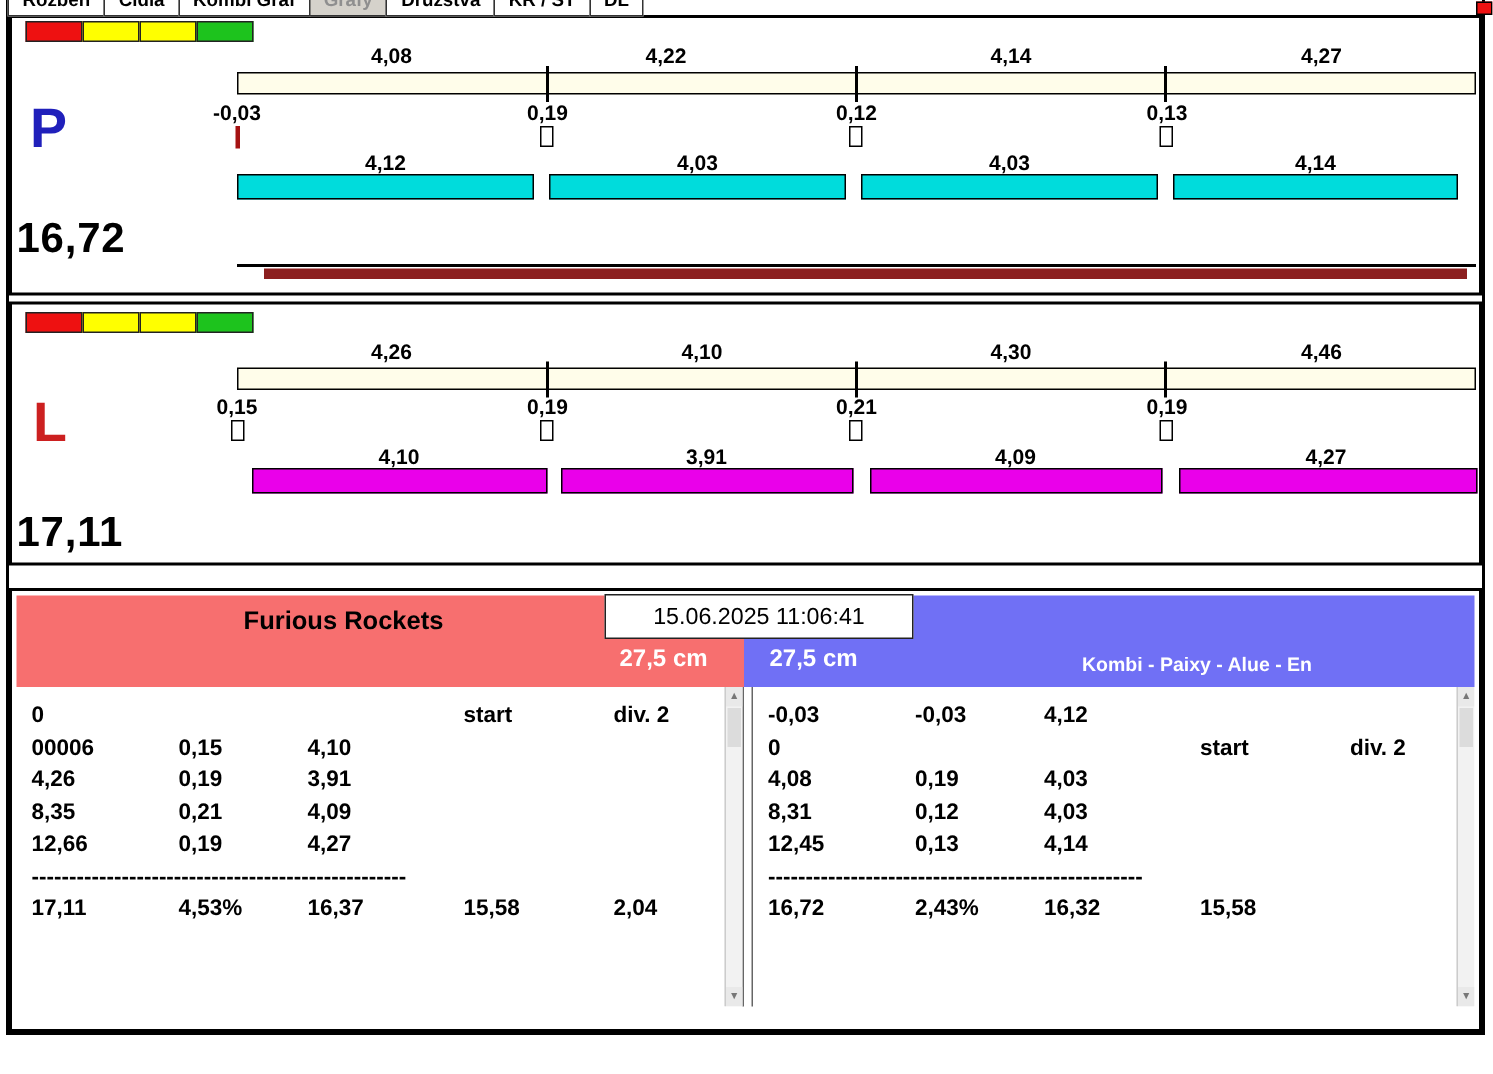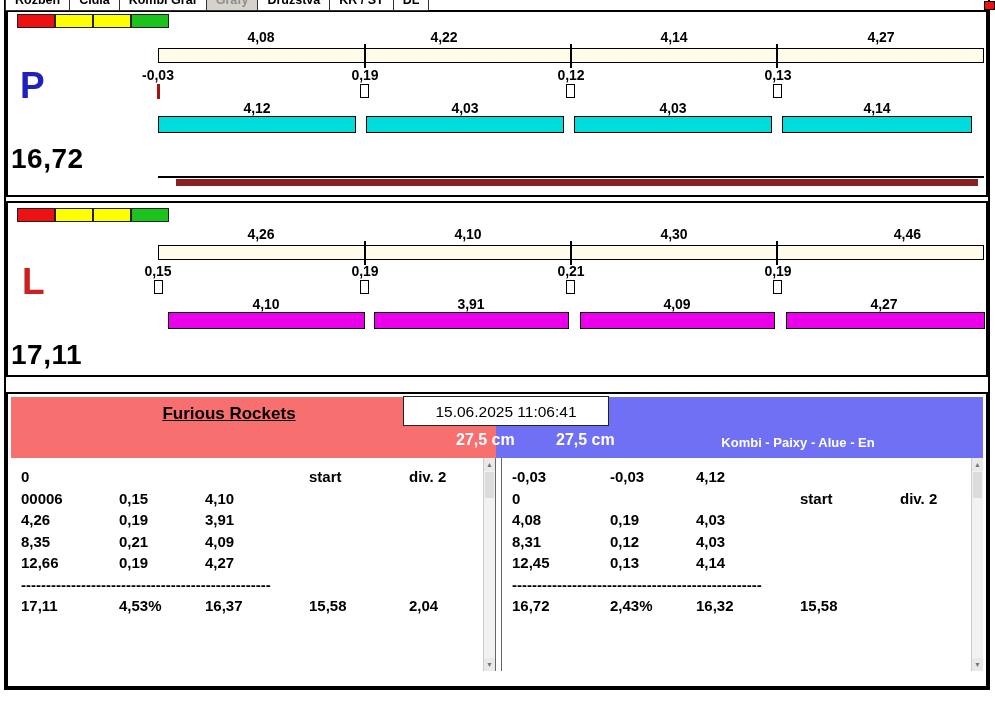--- a/index.html
+++ b/index.html
@@ -34,26 +34,26 @@
   .total{position:absolute;font-size:28px;font-weight:bold;color:#000;letter-spacing:0.5px;}
   .finish-line{position:absolute;left:150px;width:826px;height:2px;background:#000;}
   .finish-bar{position:absolute;left:168px;width:802px;height:7px;}
 
   
   .results{position:absolute;left:6px;top:392px;width:982px;height:296px;border:2px solid #000;background:#fff;}
   .team-header{position:absolute;top:3px;height:61px;}
   .team-header.left{left:3px;width:485px;}
   .team-header.right{left:488px;width:487px;}
   .team-title{position:absolute;top:10px;font-size:17px;font-weight:bold;color:#000;text-align:center;z-index:2;}
-  .team-title.lt{left:3px;width:436px;text-decoration:underline;}
+  .team-title.lt{left:3px;width:436px;}
   .team-title.rt{left:600px;width:375px;}
   .team-members{position:absolute;font-size:13px;font-weight:bold;color:#fff;text-align:center;z-index:2;}
   .team-members.lt{left:10px;top:40px;width:380px;}
   .team-members.rt{left:620px;top:41px;width:340px;}
-  .height-label{position:absolute;top:37px;font-size:16px;font-weight:bold;color:#fff;z-index:2;margin-left:43px;}
+  .height-label{position:absolute;top:37px;font-size:16px;font-weight:bold;color:#fff;z-index:2;}
   .height-label.lt{left:405px;}
   .height-label.rt{left:505px;}
   .timestamp{position:absolute;left:395px;top:2px;width:206px;height:30px;background:#fff;border:1px solid #222;
     line-height:29px;text-align:center;font-size:15.5px;color:#000;z-index:3;}
   .textarea{position:absolute;top:64px;height:213px;background:#fff;overflow:hidden;}
   .textarea.la{left:3px;width:485px;border-right:1px solid #666;}
   .textarea.ra{left:493px;width:482px;border-left:1px solid #666;}
   .rows{position:absolute;left:0;top:0;right:12px;padding:8px 0 0 10px;}
   .result-row{display:grid;grid-template-columns:98px 86px 104px 100px auto;
     height:21.5px;line-height:21.5px;font-size:15px;font-weight:bold;color:#000;white-space:nowrap;}
@@ -131,21 +131,21 @@
   <div class="status-row" style="left:9px;top:5px;">
     <div class="status-box" style="background: rgb(238, 17, 17);"></div>
     <div class="status-box" style="background: rgb(255, 255, 0);"></div>
     <div class="status-box" style="background: rgb(255, 255, 0);"></div>
     <div class="status-box" style="background: rgb(29, 195, 29);"></div>
   </div>
 
   <span class="topnum" style="left:213px;top:23px;">4,26</span>
   <span class="topnum" style="left:420px;top:23px;">4,10</span>
   <span class="topnum" style="left:626px;top:23px;">4,30</span>
-  <span class="topnum" style="left:833px;top:23px;text-align:right;">4,46</span>
+  <span class="topnum" style="left:833px;top:23px;">4,46</span>
 
   <div class="scale-bar" style="top:42px;">
     <i class="tick" style="left:25%;"></i>
     <i class="tick" style="left:50%;"></i>
     <i class="tick" style="left:75%;"></i>
   </div>
 
   <span class="splitnum" style="left:110px;top:60px;">0,15</span>
   <span class="splitnum" style="left:317px;top:60px;">0,19</span>
   <span class="splitnum" style="left:523px;top:60px;">0,21</span>

